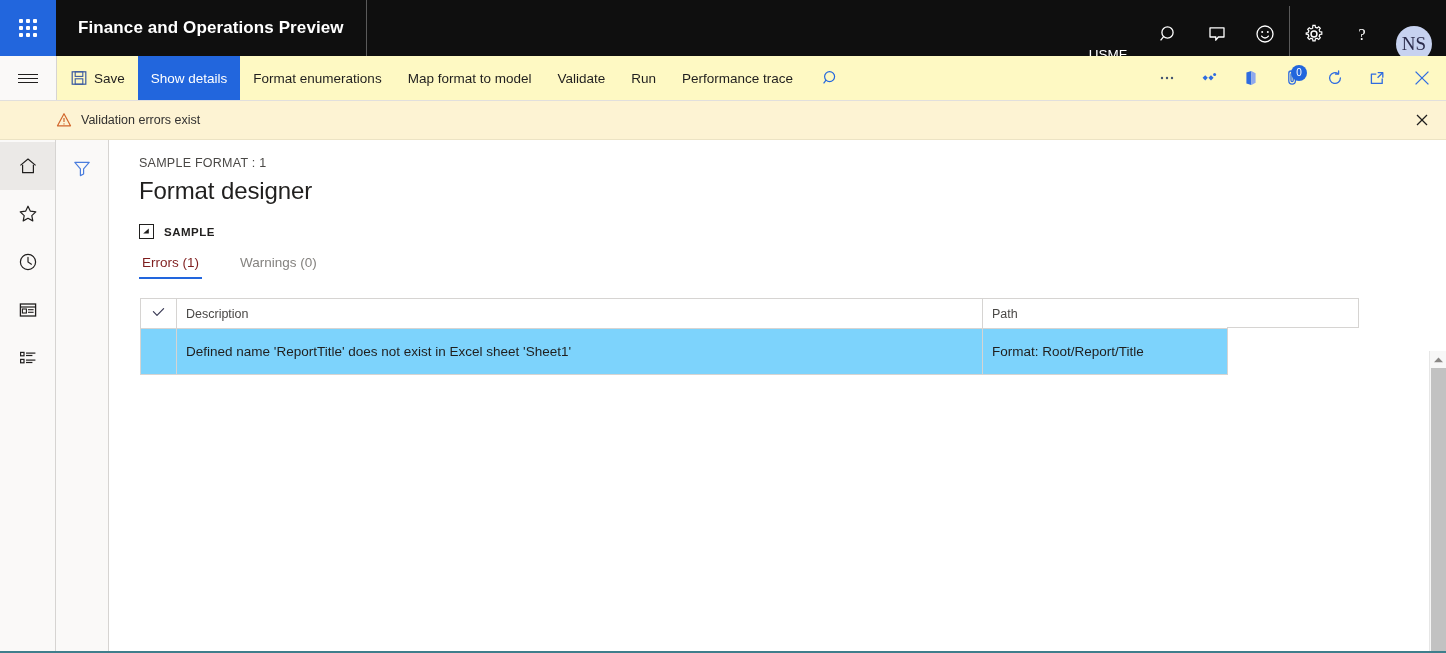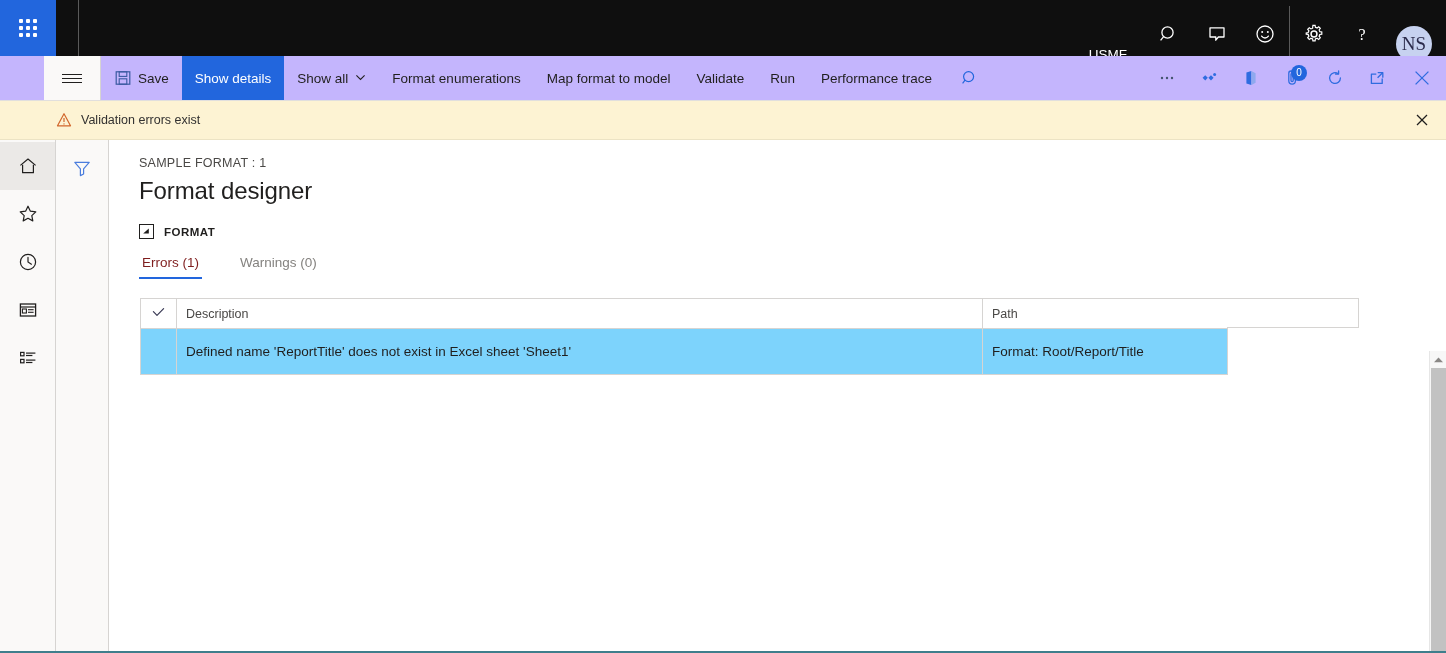--- a/index.html
+++ b/index.html
@@ -99,26 +99,25 @@
     align-items: center;
     justify-content: center;
     margin: 0 14px 0 10px;
     cursor: pointer;
     font-family: "Liberation Serif", serif;
   }
 
   
   .toolbar {
     height: 44px;
-    background: #c4b5fd;
+    background: #fef9c3;
     display: flex;
     align-items: stretch;
     border-bottom: 1px solid #e1dfdd;
     position: relative;
-    padding-left: 44px;
   }
   .ham {
     width: 56px;
     display: flex;
     align-items: center;
     justify-content: center;
     flex: 0 0 56px;
     cursor: pointer;
     border-right: 1px solid #d6d4d2;
     background: #faf9f8;
@@ -427,20 +426,21 @@
         <i></i>
         <i></i>
         <i></i>
         <i></i>
         <i></i>
         <i></i>
         <i></i>
         <i></i>
     </div>
   </div>
+  <div class="app-title">Finance and Operations Preview</div>
   <div class="topbar-divider"></div>
   <div class="topbar-spacer"></div>
 
   <div class="topbar-right">
     <div class="company-code">USMF</div>
 
     <div class="tb-icon">
       <svg width="20" height="20" viewBox="0 0 20 20">
           <circle cx="8.5" cy="8.5" r="5.6" fill="none" stroke="#fff" stroke-width="1.3"></circle>
           <line x1="4.4" y1="12.8" x2="1.6" y2="16.4" stroke="#fff" stroke-width="1.3"></line>
@@ -494,28 +494,20 @@
           <rect x="4.2" y="8.8" width="7.6" height="5.4" fill="none" stroke="#3a5aa0" stroke-width="1.1"></rect>
         </svg>
     </span>
     <span>Save</span>
   </div>
 
   <div class="tb-btn active">
     <span>Show details</span>
   </div>
 
-  <div class="tb-btn">
-    <span>Show all</span>
-    <span class="caret-dn">
-      <svg width="11" height="11" viewBox="0 0 11 11">
-          <path d="M1.4 3.4L5.5 7.4 9.6 3.4" fill="none" stroke="#201f1e" stroke-width="1.1"></path>
-        </svg>
-    </span>
-  </div>
 
   <div class="tb-btn">
     <span>Format enumerations</span>
   </div>
   <div class="tb-btn">
     <span>Map format to model</span>
   </div>
   <div class="tb-btn">
     <span>Validate</span>
   </div>
@@ -652,21 +644,21 @@
   <div class="content">
     <div class="breadcrumb">SAMPLE FORMAT : 1</div>
     <div class="page-title">Format designer</div>
 
     <div class="details-head">
       <div class="collapse-box">
         <svg width="9" height="9" viewBox="0 0 9 9">
             <path d="M1.2 6.4L6.8 6.4 6.8 1.4z" fill="#201f1e"></path>
           </svg>
       </div>
-      <div class="details-label">FORMAT</div>
+      <div class="details-label">SAMPLE</div>
     </div>
 
     <div class="tabs">
       <div class="tab active">Errors (1)</div>
       <div class="tab muted">Warnings (0)</div>
     </div>
 
     <div class="grid-wrap">
       <div class="grid-blank"></div>
       <table class="grid">

